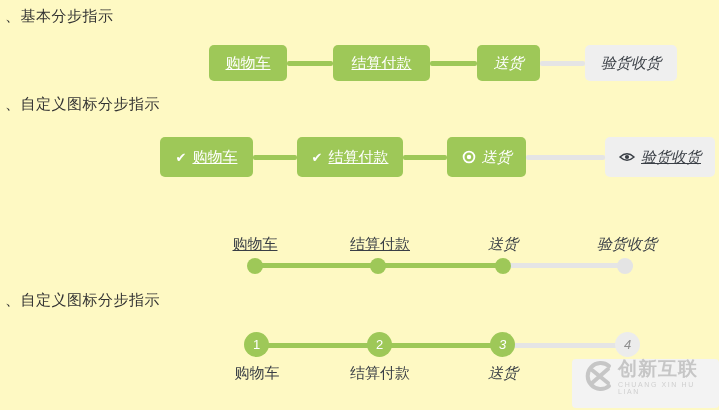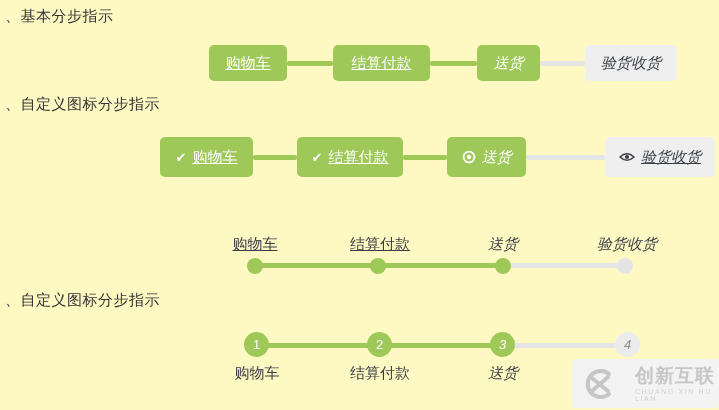--- a/index.html
+++ b/index.html
@@ -19,21 +19,21 @@
   .check{font-size:13px;line-height:1;}
   .lbl{position:absolute;transform:translateX(-50%);font-size:15px;color:#3a3f46;white-space:nowrap;}
   .dot{position:absolute;width:16px;height:16px;border-radius:50%;}
   .dotg{background:#9ec858;} .doty{background:#e4e4e4;}
   .line{position:absolute;height:5px;border-radius:3px;}
   .num{position:absolute;width:25px;height:25px;border-radius:50%;display:flex;align-items:center;
        justify-content:center;font-size:13px;}
   .numg{background:#9ec858;color:#fff;}
   .numy{background:#ececec;color:#8f8f8f;}
   .wm{position:absolute;left:572px;top:359px;width:147px;height:49px;background:#f3f3f3;
-      border-radius:4px;display:flex;align-items:center;gap:19px;padding-left:10px;box-sizing:border-box;}
+      border-radius:4px;display:flex;gap:2px;padding-left:10px;box-sizing:border-box;}
   .wm-txt{display:flex;flex-direction:column;line-height:1;}
   .wm-brand{font-size:19px;font-weight:bold;color:#c6c6c6;letter-spacing:1px;}
   .wm-sub{font-size:7px;color:#cfcfcf;letter-spacing:1.6px;margin-top:3px;}
 </style>
 </head>
 <body>
 
 <div class="canvas">
 
   <div class="title" style="top:7px">、基本分步指示</div>

